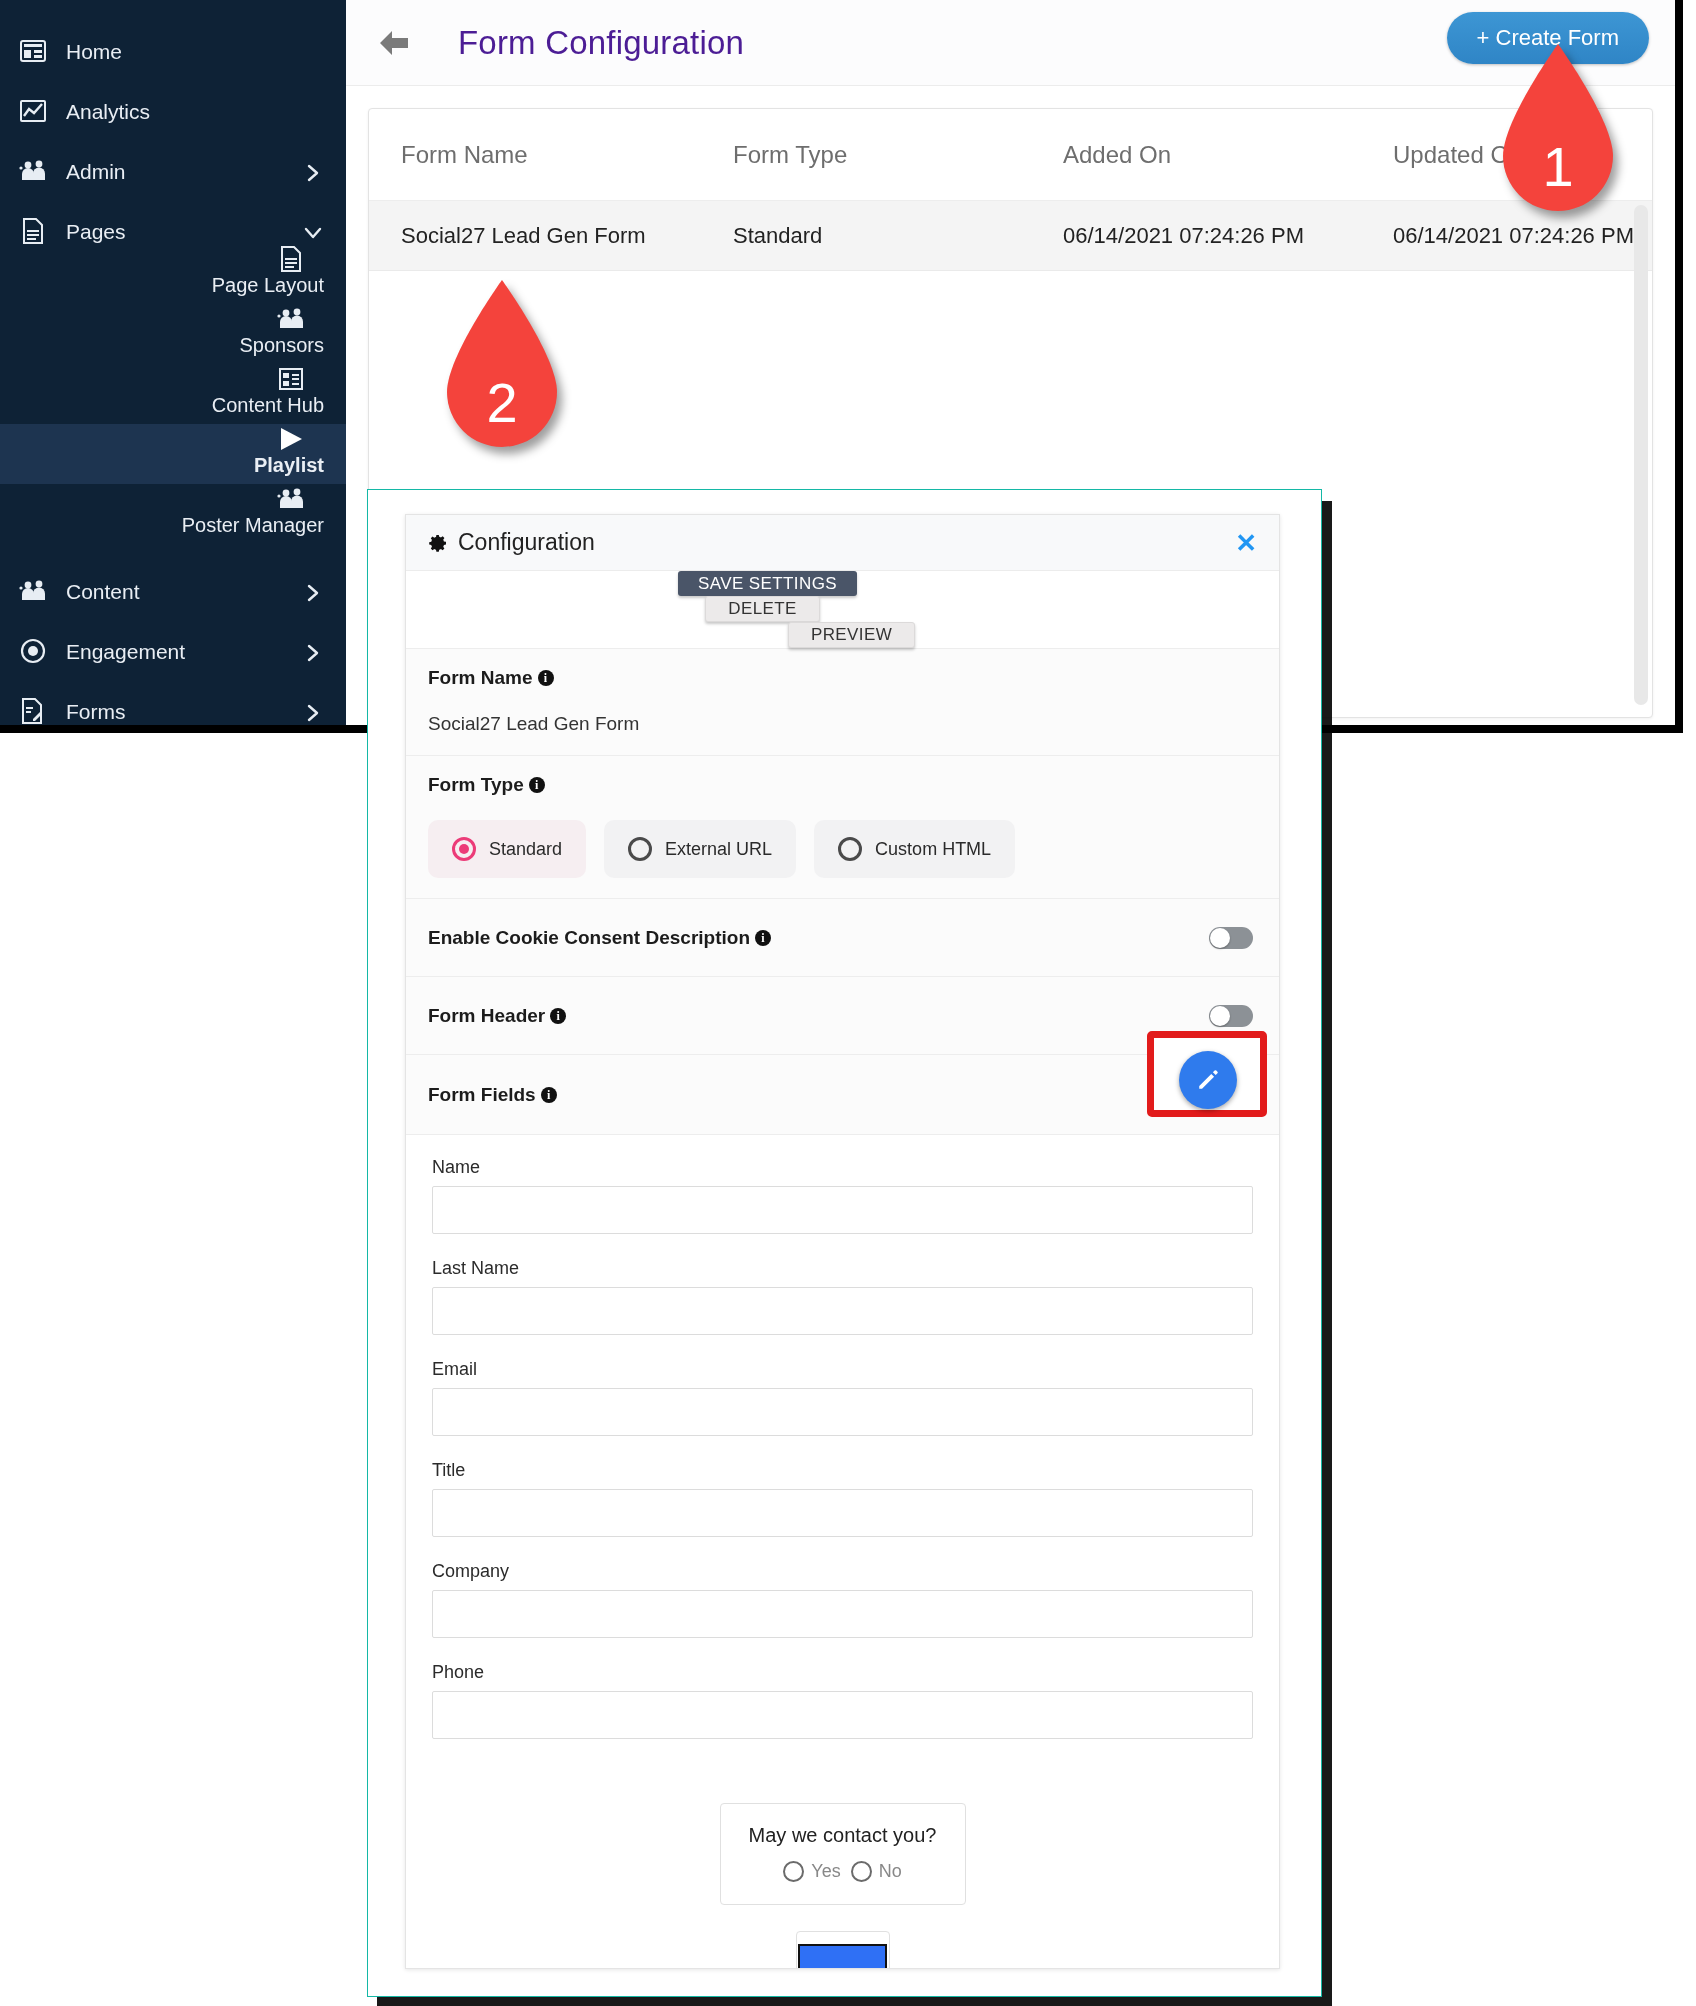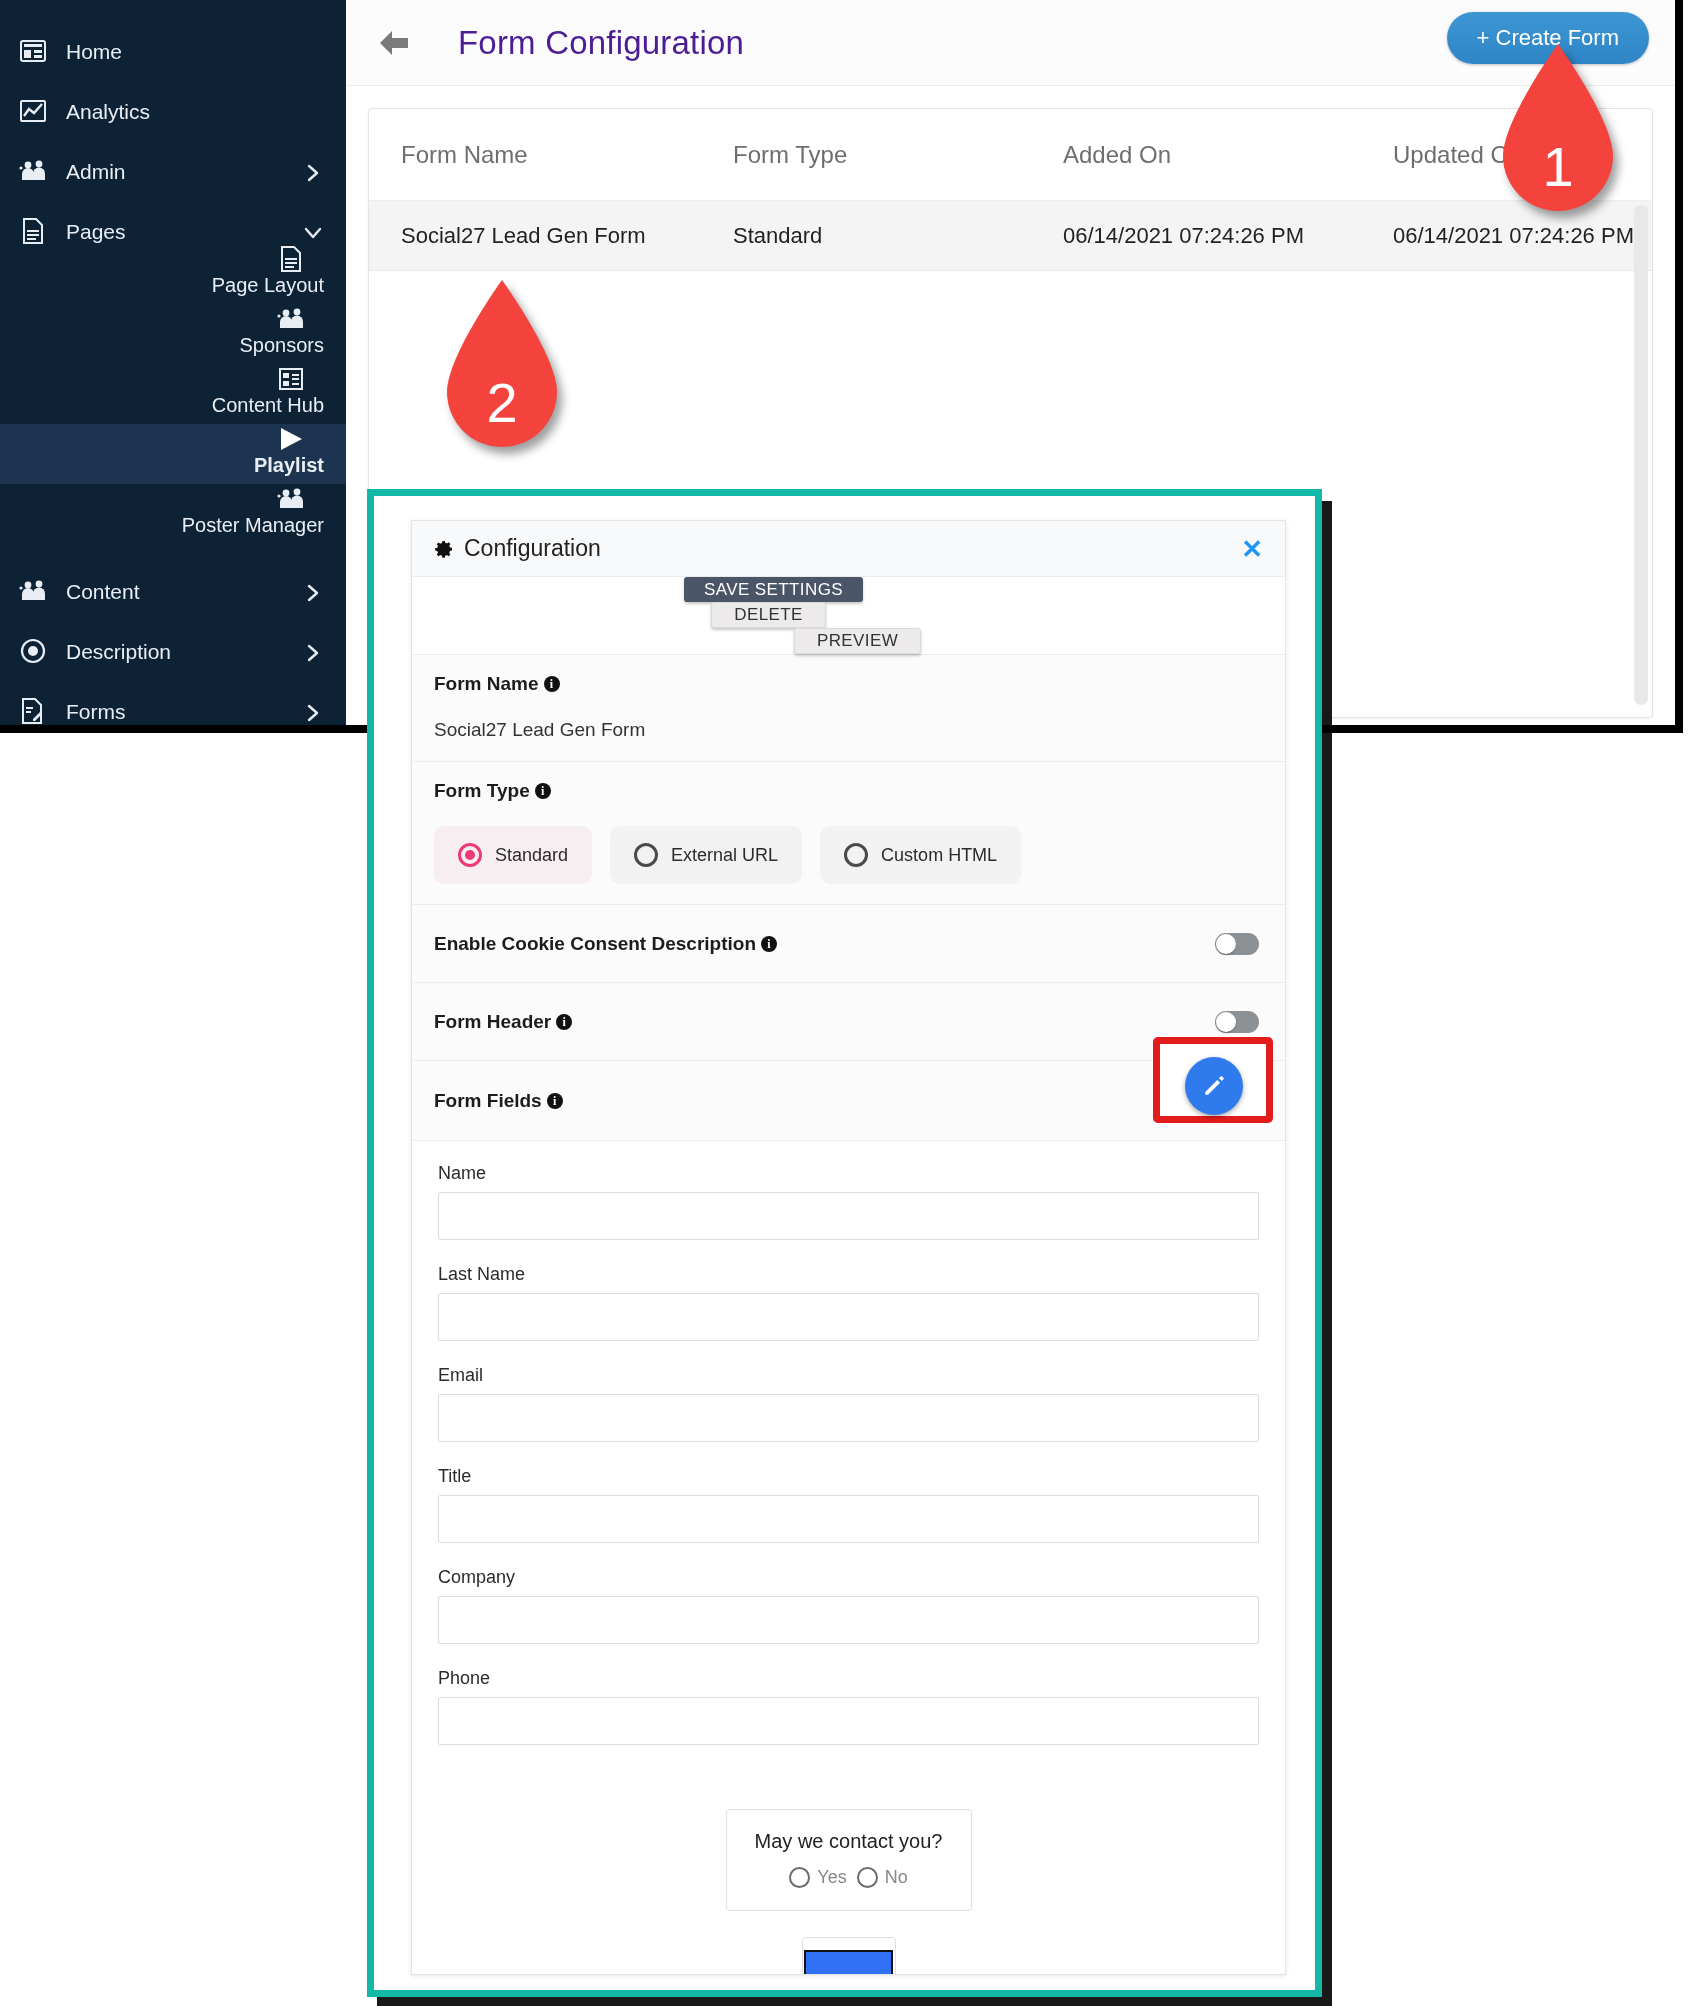--- a/index.html
+++ b/index.html
@@ -151,21 +151,21 @@
     background: #e8e8e8;
     border-radius: 7px;
   }
 
   
   .dialog-frame {
     position: absolute;
     left: 367px; top: 489px;
     width: 955px; height: 1508px;
     background: #ffffff;
-    border: 7px solid #14b8a6;
+    border: 1px solid #14b8a6;
     box-shadow: 10px 12px 0 rgba(0,0,0,.9);
   }
   .dialog {
     position: absolute;
     left: 37px; top: 24px;
     width: 875px; height: 1455px;
     background: #ffffff;
     border: 1px solid #e4e4e4;
     box-shadow: 0 1px 4px rgba(0,0,0,.10);
     overflow: hidden;
@@ -548,21 +548,21 @@
               </svg>
             </span>
           </div>
           <div class="nav-item">
             <span class="nav-ico">
               <svg width="26" height="26" viewBox="0 0 26 26">
                 <circle cx="13" cy="13" r="11" fill="none" stroke="#e7edf3" stroke-width="2.2"></circle>
                 <circle cx="13" cy="13" r="5" fill="#e7edf3"></circle>
               </svg>
             </span>
-            <span class="nav-label">Description</span>
+            <span class="nav-label">Engagement</span>
             <span class="nav-chev">
               <svg width="18" height="18" viewBox="0 0 18 18">
                 <polyline points="5,2 13,9 5,16" fill="none" stroke="#e7edf3" stroke-width="2.4" stroke-linecap="round" stroke-linejoin="round"></polyline>
               </svg>
             </span>
           </div>
           <div class="nav-item">
             <span class="nav-ico">
               <svg width="24" height="26" viewBox="0 0 24 26">
                 <path d="M2 1 h12 l6 6 v18 H2 z" fill="none" stroke="#e7edf3" stroke-width="2"></path>

